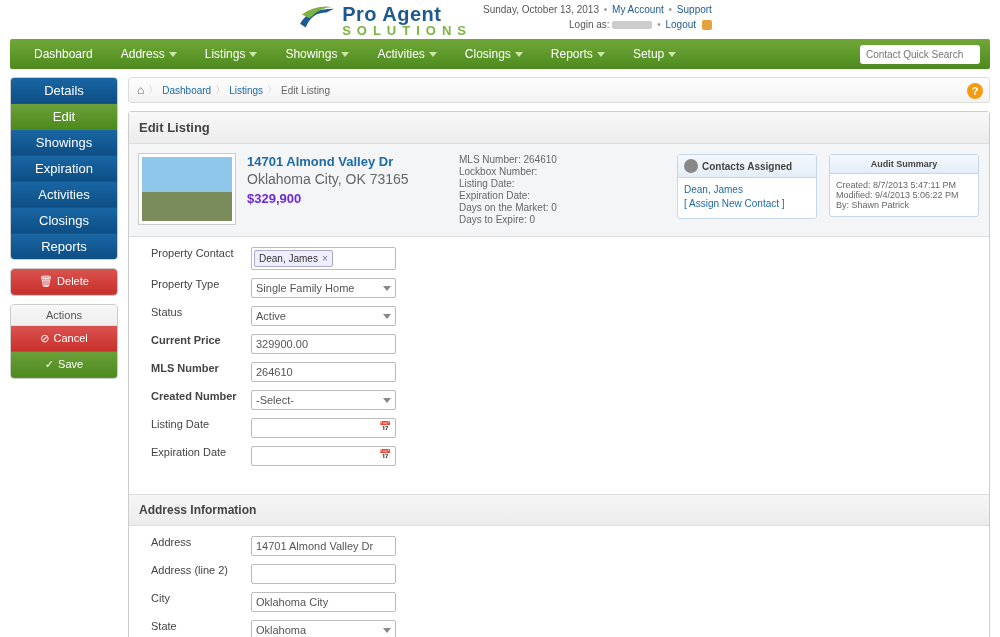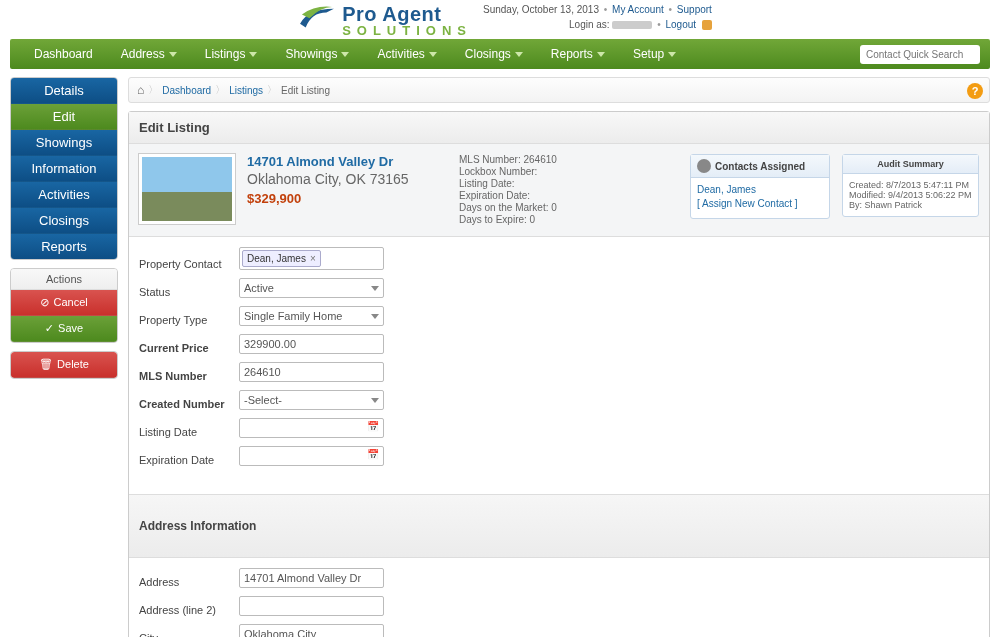--- a/index.html
+++ b/index.html
@@ -53,35 +53,35 @@
 
 
 .panel { border: 1px solid #ccc; border-radius: 3px; margin-top: 8px; background:#fff;}
 .panel-head { font-size: 13px; font-weight: bold; color: #444; padding: 8px 10px; background: linear-gradient(#f8f8f8,#ececec); border-bottom:1px solid #ddd;}
 
 .listing-top { display: flex; gap: 12px; align-items:flex-start; background:#f4f5f6; padding:10px; border-bottom:1px solid #ddd;}
 .thumb { width: 96px; height: 70px; background: linear-gradient(#8fc7eb 0%, #8fc7eb 55%, #7a8b5c 55%, #7a8b5c 100%); border:3px solid #fff; box-shadow:0 0 0 1px #ccc;}
 .listing-info { width: 200px; }
 .listing-info h2 { color: #206ba4; font-size: 13px; font-weight:bold; margin-bottom:2px;}
 .listing-info .sub { color:#666; font-size:14px; margin-bottom:4px;}
-.listing-info .price { color:#c2410c; font-weight:bold; font-size:13px;}
+.listing-info .price { color:#6d28d9; font-weight:bold; font-size:13px;}
 .mls-block { font-size:10px; color:#666; width:180px;}
 .mls-block div{margin-bottom:1px;}
 .flex-spacer{flex:1;}
 .side-box { border:1px solid #c5d6e8; border-radius:3px; background:#fff; width:140px; font-size:10px;}
 .side-box-head{background:linear-gradient(#f4f8fc,#e4edf7); padding:4px 6px; font-weight:bold; color:#444; display:flex; align-items:center; gap:4px; border-bottom:1px solid #c5d6e8;}
 .side-box-body{padding:6px;}
 .side-box-body a{color:#206ba4; display:block; margin-bottom:3px;}
-.audit-box{width:137px; font-size:9px; color:#666;}
+.audit-box{width:150px; font-size:9px; color:#666;}
 .people-icon{width:14px; height:14px; display:inline-block; background:#888; border-radius:50%;}
 
 
 .form-area{padding:10px 10px 20px 10px;}
-.section-head{font-weight:bold; font-size:12px; color:#444; padding:24px 10px; background:linear-gradient(#f6f6f6,#ececec); border-top:1px solid #ddd; border-bottom:1px solid #ddd;}
-.frow { display:flex; align-items:flex-end; margin-bottom:8px; }
+.section-head{font-weight:bold; font-size:12px; color:#444; padding:8px 10px; background:linear-gradient(#f6f6f6,#ececec); border-top:1px solid #ddd; border-bottom:1px solid #ddd;}
+.frow { display:flex; align-items:flex-start; margin-bottom:8px;margin-left:12px; }
 .frow label { width: 100px; font-size:11px; color:#444;}
 .frow.bold label{font-weight:bold;}
 .frow .ctrl { width:145px; }
 .frow input[type=text], .frow .select { width:100%; border:1px solid #bbb; border-radius:2px; padding:3px 4px; font-size:11px; background:#fff; color:#555;}
 .frow .select { display:flex; justify-content:space-between; align-items:center; cursor:pointer;}
 .frow .select .caret{ width:0;height:0; border-left:4px solid transparent; border-right:4px solid transparent; border-top:5px solid #888;}
 .tag{display:inline-flex; align-items:center; background:#eef; border:1px solid #aac; padding:2px 4px; border-radius:2px; font-size:10px; gap:4px;}
 .tag .x{cursor:pointer; color:#777;}
 .date-input{position:relative;}
 .date-input .cal{position:absolute; right:4px; top:3px; font-size:10px; color:#888;}
@@ -153,32 +153,32 @@
   <div class="nav-spacer"></div>
   <input class="nav-search" placeholder="Contact Quick Search" style="">
 </div>
 
 <div class="layout">
   <div class="sidebar">
     <div class="side-panel">
       <div class="side-btn blue">Details</div>
       <div class="side-btn green">Edit</div>
       <div class="side-btn blue">Showings</div>
-      <div class="side-btn blue">Information</div>
+      <div class="side-btn blue">Expiration</div>
       <div class="side-btn blue">Activities</div>
       <div class="side-btn blue">Closings</div>
       <div class="side-btn blue">Reports</div>
+    </div>
+    <div class="side-panel">
+      <div class="act-btn red solo"><span class="act-icon">🗑</span><span>Delete</span></div>
     </div>
     <div class="side-panel">
       <div class="side-head">Actions</div>
       <div class="act-btn red"><span class="act-icon">⊘</span><span>Cancel</span></div>
       <div class="act-btn green"><span class="act-icon">✓</span><span>Save</span></div>
-    </div>
-    <div class="side-panel">
-      <div class="act-btn red solo"><span class="act-icon">🗑</span><span>Delete</span></div>
     </div>
   </div>
 
   <div class="content">
     <div class="crumb-bar">
       <span class="home-icon">⌂</span>
       <span class="sep">〉</span>
       <span class="crumb">Dashboard</span>
       <span class="sep">〉</span>
       <span class="crumb">Listings</span>
@@ -232,33 +232,33 @@
         <div class="frow">
           <label>Property Contact</label>
           <div class="ctrl" style="border:1px solid #bbb; border-radius:2px; padding:2px;">
             <span class="tag">
                 <span>Dean, James</span>
                 <span class="x">×</span>
               </span>
           </div>
         </div>
         <div class="frow">
+          <label>Property Type</label>
+          <div class="ctrl">
+              <div class="select">
+                <span>Single Family Home</span>
+                <span class="caret"></span>
+              </div>
+            </div>
+        </div>
+        <div class="frow">
           <label>Status</label>
           <div class="ctrl">
               <div class="select">
                 <span>Active</span>
-                <span class="caret"></span>
-              </div>
-            </div>
-        </div>
-        <div class="frow">
-          <label>Property Type</label>
-          <div class="ctrl">
-              <div class="select">
-                <span>Single Family Home</span>
                 <span class="caret"></span>
               </div>
             </div>
         </div>
         <div class="frow bold">
           <label>Current Price</label>
           <div class="ctrl"><input type="text" value="329900.00" style=""></div>
         </div>
         <div class="frow bold">
           <label>MLS Number</label>

